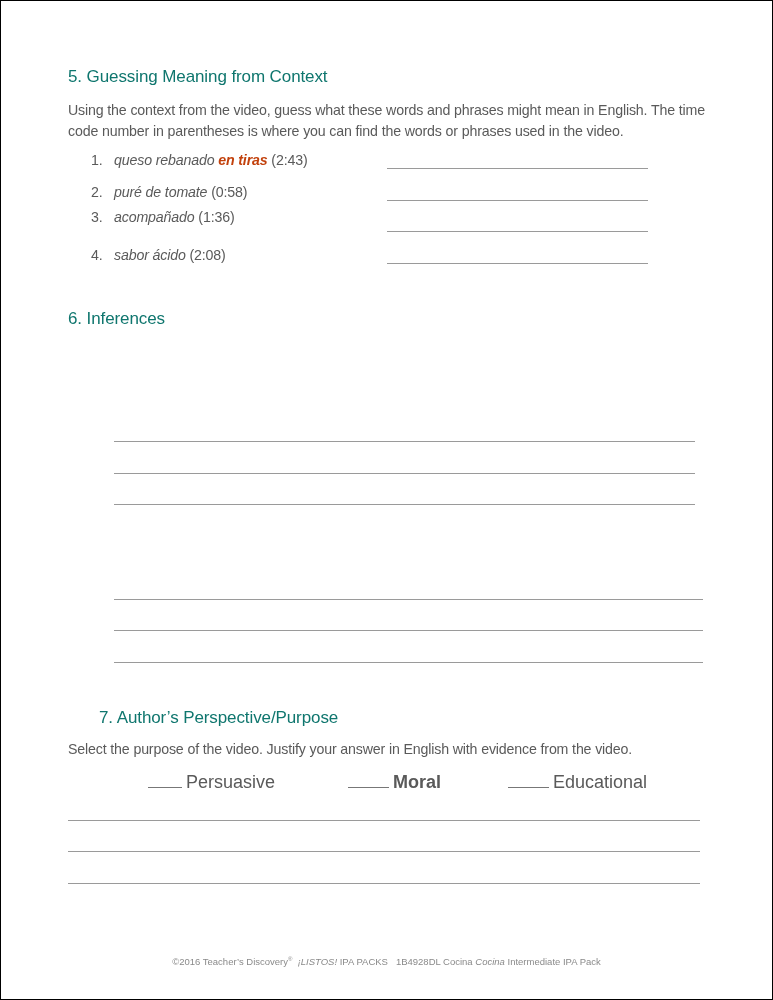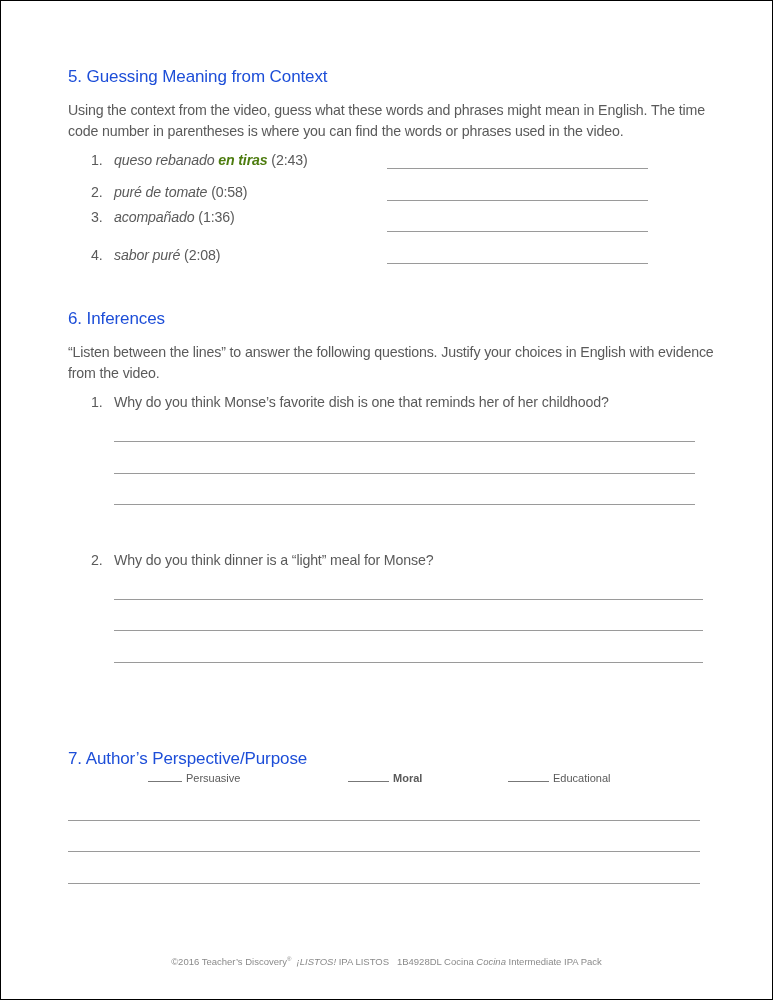--- a/index.html
+++ b/index.html
@@ -2,28 +2,28 @@
 <html><head>
 <meta charset="utf-8">
 <style>
   html, body { margin: 0; padding: 0; background: #fff; }
   body { width: 773px; height: 1000px; position: relative; overflow: hidden; }
   .page {
     position: absolute; left: 0; top: 0; width: 771px; height: 998px;
     border: 1px solid #000; background: #fff;
     font-family: "Liberation Sans", sans-serif;
   }
-  .h { position: absolute; left: 67px; font-size: 17px; color: #1d4ed8; font-weight: normal; margin: 0; letter-spacing: -0.1px; }
+  .h { position: absolute; left: 67px; font-size: 17px; color: #0f766e; font-weight: normal; margin: 0; letter-spacing: -0.1px; }
   .p { position: absolute; left: 67px; font-size: 14.2px; line-height: 21px; color: #5a5a5a; margin: 0; width: 650px; letter-spacing: -0.15px; }
   .item { position: absolute; left: 90px; font-size: 14.2px; color: #5a5a5a; white-space: nowrap; letter-spacing: -0.15px; }
   .item .num { display: inline-block; width: 23px; }
   .item i { font-style: italic; text-align: center; }
-  .item b { font-weight: bold; font-style: italic; color: #4d7c0f; }
+  .item b { font-weight: bold; font-style: italic; color: #c2410c; }
   .line { position: absolute; height: 0; border-top: 1px solid #9a9a9a; }
-  .choice { position: absolute; font-size: 11px; color: #5a5a5a; white-space: nowrap; }
+  .choice { position: absolute; font-size: 18px; color: #5a5a5a; white-space: nowrap; }
   .choice .blank { display: inline-block; border-bottom: 1px solid #777; vertical-align: baseline; margin-right: 4px; height: 1px; }
   .footer { position: absolute; left: 0; width: 771px; top: 955px; text-align: center; font-size: 9.5px; color: #8a8a8a; white-space: nowrap; }
   .footer i { font-style: italic; }
 </style>
 </head>
 <body>
 
 <div class="page">
 
   <h2 class="h" style="top:66px;">5. Guessing Meaning from Context</h2>
@@ -38,53 +38,47 @@
     <span class="num">2.</span><i>puré de tomate</i><span> (0:58)</span>
   </div>
   <div class="line" style="left:386px; width:261px; top:199px;"></div>
 
   <div class="item" style="top:208px;">
     <span class="num">3.</span><i>acompañado</i><span> (1:36)</span>
   </div>
   <div class="line" style="left:386px; width:261px; top:230px;"></div>
 
   <div class="item" style="top:246px;">
-    <span class="num">4.</span><i>sabor puré</i><span> (2:08)</span>
+    <span class="num">4.</span><i>sabor ácido</i><span> (2:08)</span>
   </div>
   <div class="line" style="left:386px; width:261px; top:262px;"></div>
 
   <h2 class="h" style="top:308px;">6. Inferences</h2>
-  <p class="p" style="top:341px;">“Listen between the lines” to answer the following questions. Justify your choices in English with evidence from the video.</p>
 
-  <div class="item" style="top:393px;">
-    <span class="num">1.</span><span>Why do you think Monse’s favorite dish is one that reminds her of her childhood?</span>
-  </div>
   <div class="line" style="left:113px; width:581px; top:440px;"></div>
   <div class="line" style="left:113px; width:581px; top:472px;"></div>
   <div class="line" style="left:113px; width:581px; top:503px;"></div>
 
-  <div class="item" style="top:551px;">
-    <span class="num">2.</span><span>Why do you think dinner is a “light” meal for Monse?</span>
-  </div>
   <div class="line" style="left:113px; width:589px; top:598px;"></div>
   <div class="line" style="left:113px; width:589px; top:629px;"></div>
   <div class="line" style="left:113px; width:589px; top:661px;"></div>
 
-  <h2 class="h" style="top:748px;">7. Author’s Perspective/Purpose</h2>
+  <h2 class="h" style="top:707px;margin-left:31px;">7. Author’s Perspective/Purpose</h2>
+  <p class="p" style="top:738px;">Select the purpose of the video. Justify your answer in English with evidence from the video.</p>
 
   <div class="choice" style="left:147px; top:771px;">
     <span class="blank" style="width:34px;"></span><span>Persuasive</span>
   </div>
   <div class="choice" style="left:347px; top:771px;font-weight:bold;">
     <span class="blank" style="width:41px;"></span><span>Moral</span>
   </div>
   <div class="choice" style="left:507px; top:771px;">
     <span class="blank" style="width:41px;"></span><span>Educational</span>
   </div>
 
   <div class="line" style="left:67px; width:632px; top:819px;"></div>
   <div class="line" style="left:67px; width:632px; top:850px;"></div>
   <div class="line" style="left:67px; width:632px; top:882px;"></div>
 
   <div class="footer">
-    <span>©2016 Teacher’s Discovery</span><sup style="font-size:6px;">®</sup>&nbsp;&nbsp;<i>¡LISTOS!</i><span> IPA LISTOS</span>&nbsp;&nbsp;&nbsp;<span>1B4928DL Cocina </span><i>Cocina</i><span> Intermediate IPA Pack</span>
+    <span>©2016 Teacher’s Discovery</span><sup style="font-size:6px;">®</sup>&nbsp;&nbsp;<i>¡LISTOS!</i><span> IPA PACKS</span>&nbsp;&nbsp;&nbsp;<span>1B4928DL Cocina </span><i>Cocina</i><span> Intermediate IPA Pack</span>
   </div>
 </div>
 
 </body></html>

